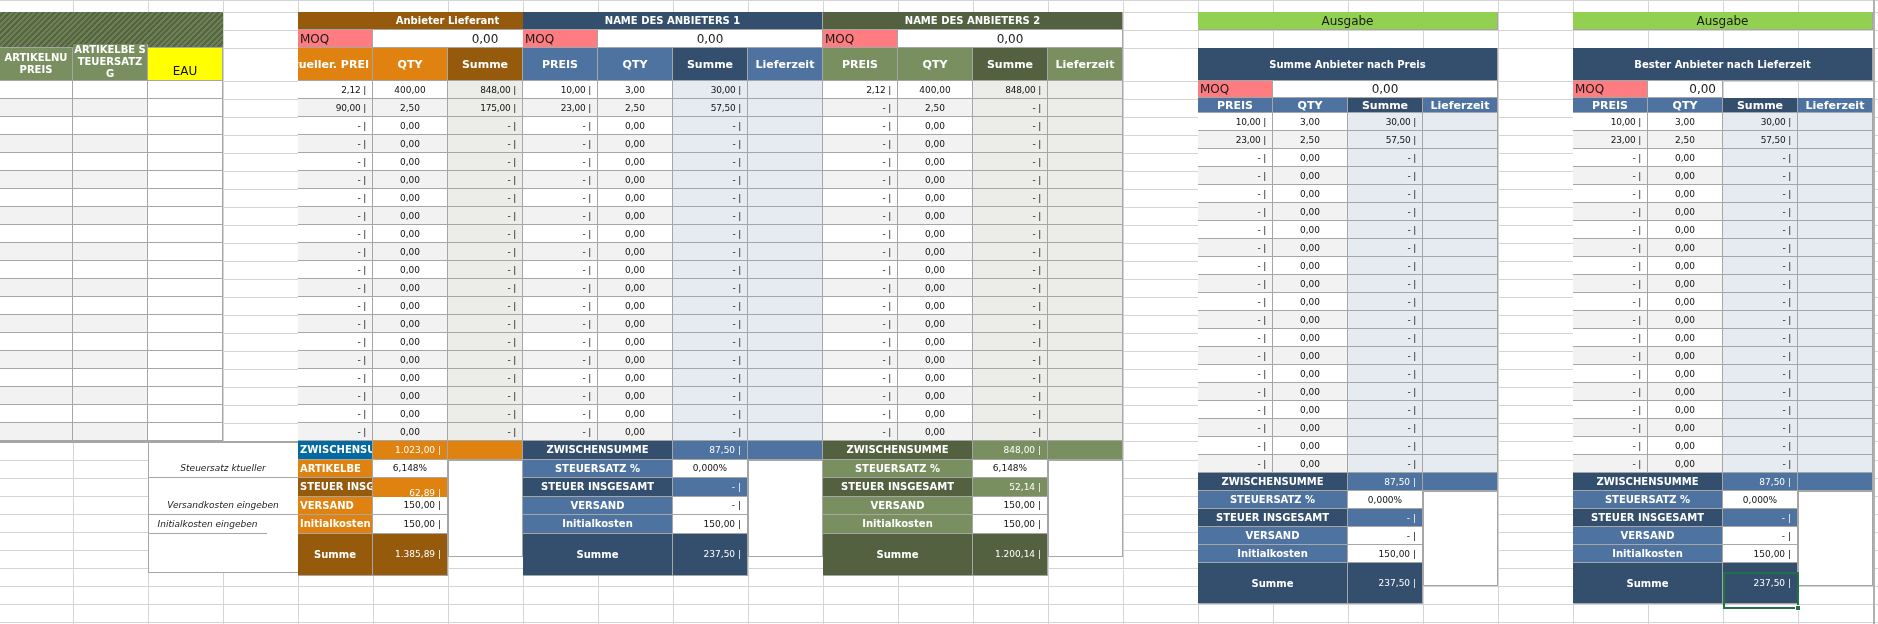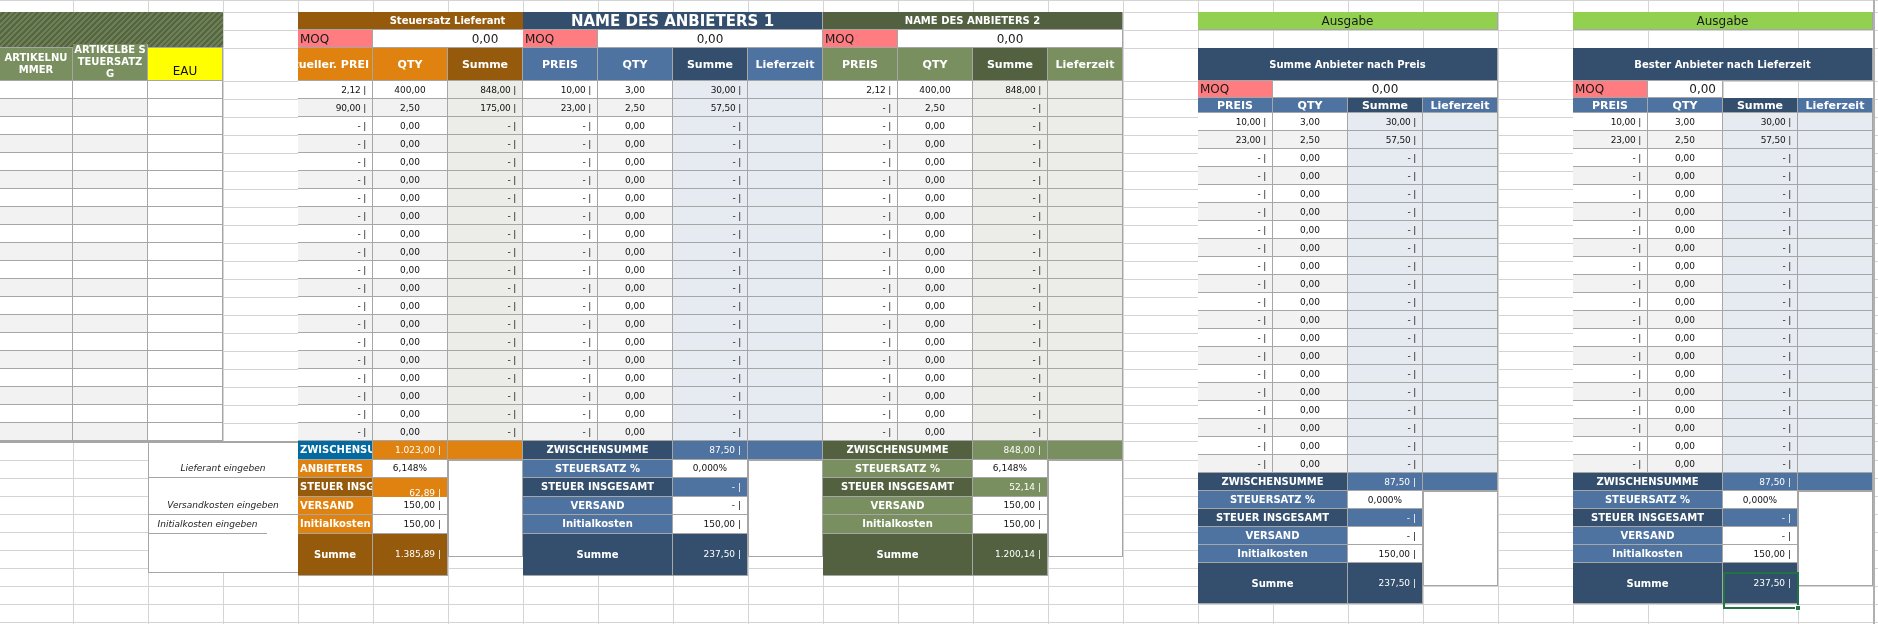--- a/index.html
+++ b/index.html
@@ -84,21 +84,21 @@
     <div class="grid-h" style="top: 550px;"></div>
     <div class="grid-h" style="top: 568px;"></div>
     <div class="grid-h" style="top: 586px;"></div>
     <div class="grid-h" style="top: 604px;"></div>
     <div class="grid-h" style="top: 622px;"></div>
     <div class="abs" style="left: 1873px; top: 0px; width: 2px; height: 624px; background: rgb(176, 176, 176);"></div>
   </div>
 
 <div class="abs hatch" style="left:0;top:12px;width:223px;height:36px;border-bottom:1px solid #a6a6a6;"></div>
 <div class="cell hdr b" style="left:0;top:48px;width:73px;height:33px;background:#7a8f5f;white-space:normal;text-align:center;font-size:10px;line-height:12px;">
-  <span style="word-break:break-all;">ARTIKELNU MMER</span>
+  <span style="word-break:break-all;">ARTIKELNU PREIS</span>
 </div>
 <div class="cell hdr b" style="left:73px;top:44px;width:75px;height:37px;background:#7a8f5f;white-space:normal;text-align:center;font-size:10px;line-height:12px;align-items:flex-start;">
   <span style="word-break:break-all;">ARTIKELBE STEUERSATZ G</span>
 </div>
 <div class="cell b" style="left:148px;top:48px;width:75px;height:33px;background:#ffff00;justify-content:center;align-items:flex-end;padding-bottom:2px;font-size:12px;">
   <span>EAU</span>
 </div>
 
 <div id="sections">
     <div class="cell b" style="left: 0px; top: 81px; width: 73px; height: 18px; background: rgb(255, 255, 255);"></div>
@@ -157,21 +157,21 @@
     <div class="cell b" style="left: 148px; top: 387px; width: 75px; height: 18px; background: rgb(255, 255, 255);"></div>
     <div class="cell b" style="left: 0px; top: 405px; width: 73px; height: 18px; background: rgb(255, 255, 255);"></div>
     <div class="cell b" style="left: 73px; top: 405px; width: 75px; height: 18px; background: rgb(255, 255, 255);"></div>
     <div class="cell b" style="left: 148px; top: 405px; width: 75px; height: 18px; background: rgb(255, 255, 255);"></div>
     <div class="cell b" style="left: 0px; top: 423px; width: 73px; height: 18px; background: rgb(242, 242, 242);"></div>
     <div class="cell b" style="left: 73px; top: 423px; width: 75px; height: 18px; background: rgb(242, 242, 242);"></div>
     <div class="cell b" style="left: 148px; top: 423px; width: 75px; height: 18px; background: rgb(255, 255, 255);"></div>
     <div class="abs" style="left: 0px; top: 441px; width: 298px; height: 2px; background: rgb(166, 166, 166);"></div>
     <div class="section-border" style="left: 148px; top: 442px; width: 151px; height: 131px; background: rgb(255, 255, 255);"></div>
     <div class="cell hdr b" style="left: 298px; top: 12px; width: 300px; height: 18px; background: rgb(149, 90, 12); font-size: 10px;">
-      <span>Steuersatz Lieferant</span>
+      <span>Anbieter Lieferant</span>
     </div>
     <div class="cell moq b" style="left: 298px; top: 30px; width: 75px; height: 18px;">
       <span>MOQ</span>
     </div>
     <div class="cell moqv b" style="left: 373px; top: 30px; width: 225px; height: 18px;">
       <span>0,00</span>
     </div>
     <div class="cell hdr b" style="left: 298px; top: 48px; width: 75px; height: 33px; background: rgb(224, 130, 15); justify-content: flex-end; padding-right: 3px;">
       <span>ktueller. PREI</span>
     </div>
@@ -425,27 +425,27 @@
       <span></span>
     </div>
     <div class="cell sumlbl b" style="left: 298px; top: 441px; width: 75px; height: 18.5px; background: #0369a1; justify-content: flex-start; padding-left: 2px; font-size: 10px;">
       <span>ZWISCHENSU</span>
     </div>
     <div class="cell sumval b" style="left: 373px; top: 441px; width: 75px; height: 18.5px; background: rgb(224, 130, 15); color: rgb(255, 255, 255);">
       <span>1.023,00 |</span>
     </div>
     <div class="cell b" style="left: 448px; top: 441px; width: 75px; height: 18.5px; background: rgb(224, 130, 15);"></div>
     <div class="cell sumlbl b" style="left: 298px; top: 459.5px; width: 75px; height: 18.5px; background: rgb(224, 130, 15); justify-content: flex-start; padding-left: 2px; font-size: 10px;">
-      <span>ANBIETERS</span>
+      <span>ARTIKELBE</span>
     </div>
     <div class="cell sumval b" style="left: 373px; top: 459.5px; width: 75px; height: 18.5px; background: rgb(255, 255, 255); color: rgb(17, 17, 17); justify-content: center; padding-right: 0px;">
       <span>6,148%</span>
     </div>
     <div class="cell note" style="left: 148px; top: 459.5px; width: 150px; height: 18.5px; border-bottom: 1px solid rgb(166, 166, 166);">
-      <span>Lieferant eingeben</span>
+      <span>Steuersatz ktueller</span>
     </div>
     <div class="cell sumlbl b" style="left: 298px; top: 478px; width: 75px; height: 18.5px; background: rgb(149, 90, 12); justify-content: flex-start; padding-left: 2px; font-size: 10px;">
       <span>STEUER INSG</span>
     </div>
     <div class="cell sumval b" style="left: 373px; top: 478px; width: 75px; height: 31px; background: rgb(224, 130, 15); color: rgb(255, 255, 255);">
       <span>62,89 |</span>
     </div>
     <div class="cell sumlbl b" style="left: 298px; top: 496.5px; width: 75px; height: 18.5px; background: rgb(224, 130, 15); justify-content: flex-start; padding-left: 2px; font-size: 10px;">
       <span>VERSAND</span>
     </div>
@@ -464,21 +464,21 @@
     <div class="cell note" style="left: 148px; top: 515px; width: 119px; height: 18.5px; border-bottom: 1px solid rgb(166, 166, 166);">
       <span>Initialkosten eingeben</span>
     </div>
     <div class="cell sumlbl b" style="left: 298px; top: 533.5px; width: 75px; height: 42px; background: rgb(149, 90, 12);">
       <span>Summe</span>
     </div>
     <div class="cell sumval b" style="left: 373px; top: 533.5px; width: 75px; height: 42px; background: rgb(149, 90, 12); color: rgb(255, 255, 255);">
       <span>1.385,89 |</span>
     </div>
     <div class="section-border" style="left: 448px; top: 459.5px; width: 75px; height: 97.5px; background: rgb(255, 255, 255);"></div>
-    <div class="cell hdr b" style="left: 523px; top: 12px; width: 300px; height: 18px; background: rgb(52, 79, 110); font-size: 15px;">
+    <div class="cell hdr b" style="left: 523px; top: 12px; width: 300px; height: 18px; background: rgb(52, 79, 110); font-size: 10px;">
       <span>NAME DES ANBIETERS 1</span>
     </div>
     <div class="cell moq b" style="left: 523px; top: 30px; width: 75px; height: 18px;">
       <span>MOQ</span>
     </div>
     <div class="cell moqv b" style="left: 598px; top: 30px; width: 225px; height: 18px;">
       <span>0,00</span>
     </div>
     <div class="cell hdr b" style="left: 523px; top: 48px; width: 75px; height: 33px; background: rgb(79, 115, 161);">
       <span>PREIS</span>

